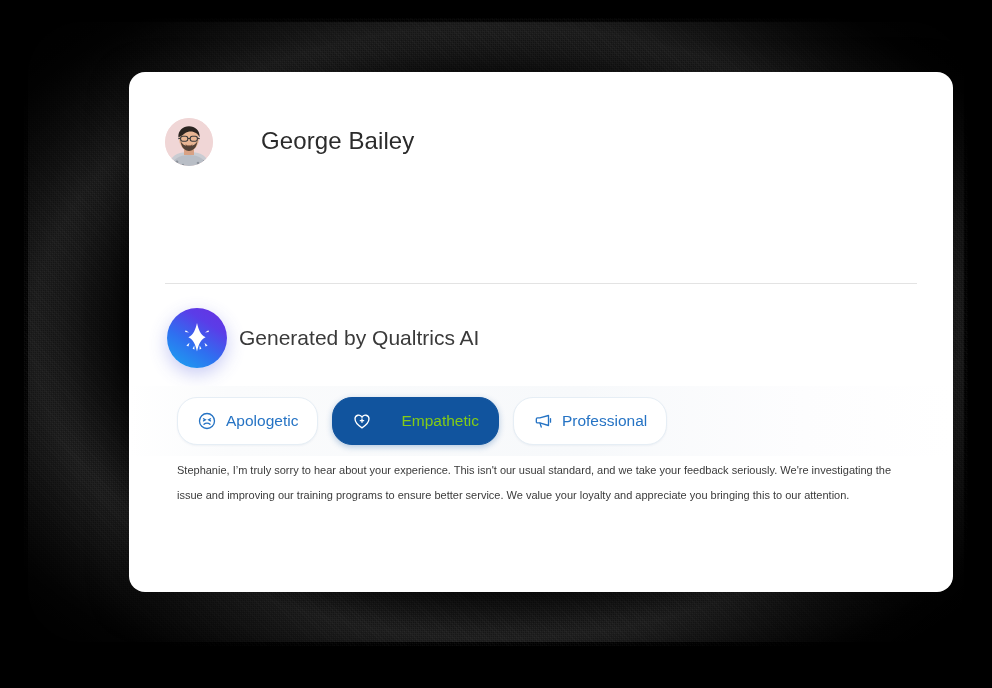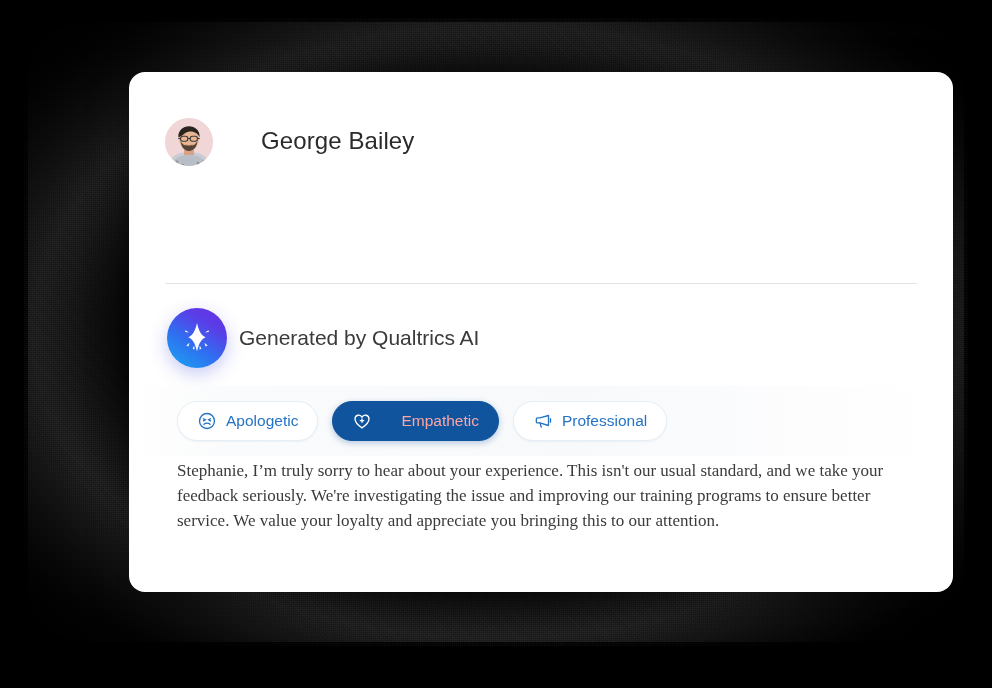--- a/index.html
+++ b/index.html
@@ -172,51 +172,50 @@
     display: flex;
     align-items: center;
     padding-left: 48px;
     gap: 14px;
     overflow: hidden;
   }
   .chip {
     display: flex;
     align-items: center;
     gap: 9px;
-    height: 40px;
+    height: 48px;
     padding: 0 19px;
     border-radius: 20px;
     background: #ffffff;
     border: 1px solid #e6eef5;
     box-shadow: 0 1px 2px rgba(20,60,110,.05);
     color: #2573c4;
     font-size: 15.5px;
     white-space: nowrap;
     flex: none;
     cursor: pointer;
   }
   .chip.selected {
     background: #11549e;
     border-color: #11549e;
-    color: #fca5a5;
+    color: #84cc16;
     box-shadow: 0 2px 6px rgba(17,84,158,.30);
     gap: 29px;
   }
   .chip svg { display: block; width: 20px; height: 20px; flex: none; }
 
   
   .ai-response {
     position: absolute;
     left: 48px;
     top: 386px;
     width: 740px;
-    font-size: 17px;
+    font-size: 11px;
     line-height: 25px;
     color: #3b3b3b;
-    font-family: Liberation Serif, serif;
   }
   .ai-response p { margin: 0; }
 </style>
 </head>
 <body>
 
 <div id="backdrop">
   <div id="backdrop-glow"></div>
   <div id="backdrop-noise"></div>
   <div id="backdrop-vignette"></div>

